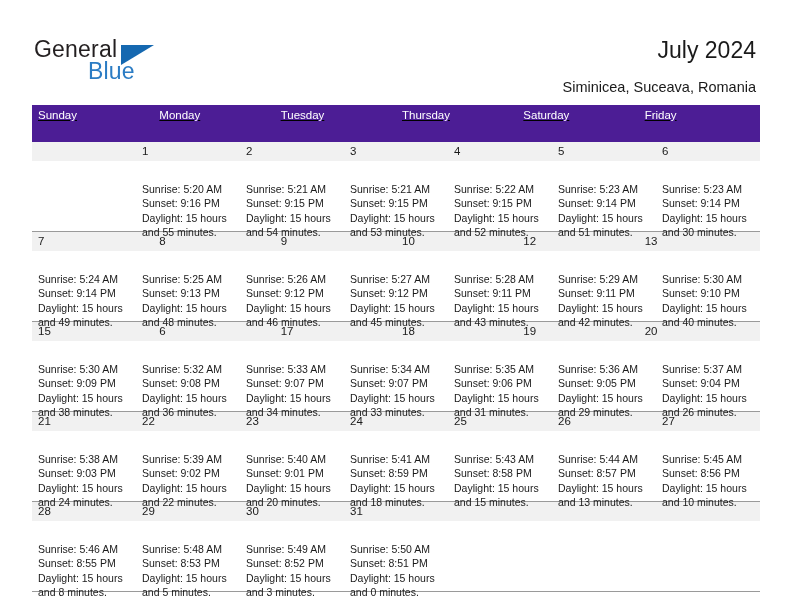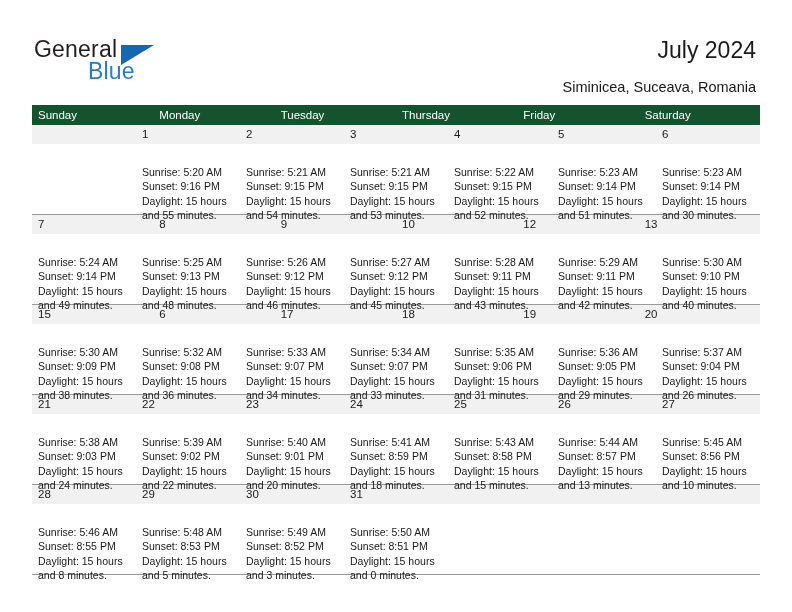--- a/index.html
+++ b/index.html
@@ -91,22 +91,23 @@
   .calendar {
     position: absolute;
     left: 32px;
     top: 105px;
     width: 728px;
   }
 
   .weekdays {
     display: flex;
     width: 100%;
-    background: #14532d;
-    height: 20px;
+    background: #4c1d95;
+    height: 37px;
+    text-decoration: underline;
   }
   .weekday {
     flex: 1 1 0;
     color: #ffffff;
     font-size: 11.5px;
     line-height: 20px;
     padding-left: 6px;
     box-sizing: border-box;
     white-space: nowrap;
   }
@@ -171,22 +172,22 @@
 
   </div>
 
   <div class="calendar">
 
     <div class="weekdays">
       <div class="weekday">Sunday</div>
       <div class="weekday">Monday</div>
       <div class="weekday">Tuesday</div>
       <div class="weekday">Thursday</div>
+      <div class="weekday">Saturday</div>
       <div class="weekday">Friday</div>
-      <div class="weekday">Saturday</div>
     </div>
 
     <div class="week">
       <div class="daynums">
         <div class="daynum"></div>
         <div class="daynum">1</div>
         <div class="daynum">2</div>
         <div class="daynum">3</div>
         <div class="daynum">4</div>
         <div class="daynum">5</div>

